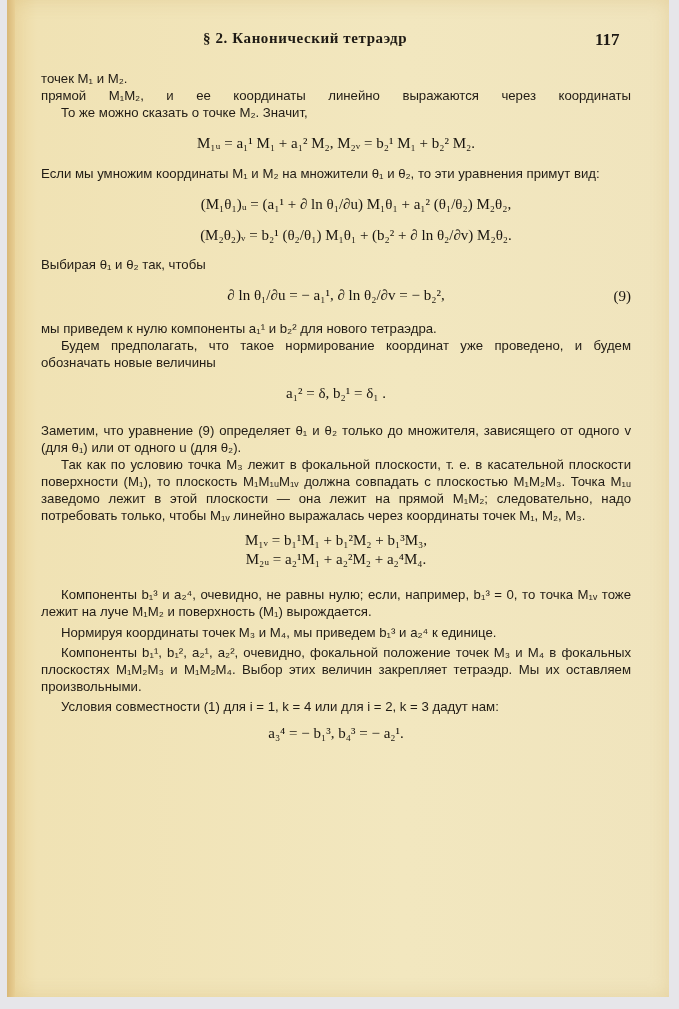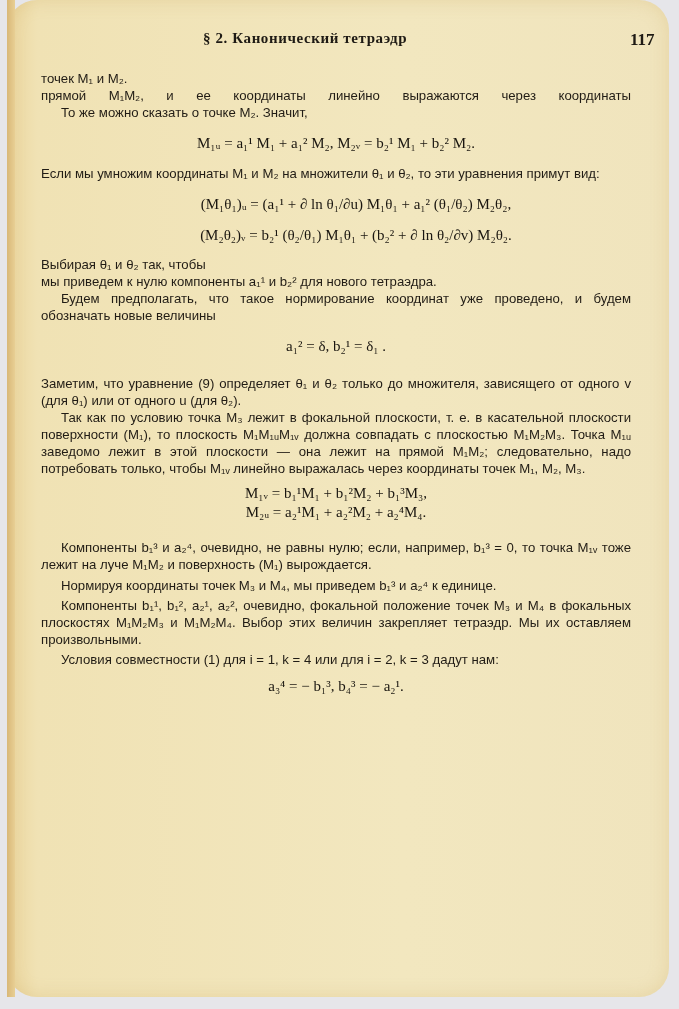--- a/index.html
+++ b/index.html
@@ -5,38 +5,37 @@
   html, body { margin:0; padding:0; }
   body {
     width:679px; height:1009px; overflow:hidden;
     background:#e6e6ea;
     font-family:"DejaVu Serif", serif;
   }
   .page {
     position:absolute; left:7px; top:0; width:662px; height:997px;
     background:linear-gradient(90deg,#e4c98a 0px,#ecd8a2 6px,#f0e2b4 30px,#f2e7bf 60%,#f0e4bd 100%);
     box-shadow: inset 0 0 18px rgba(200,160,80,0.25);
-    border-radius: 30px;
   }
   .page::before {
     content:""; position:absolute; left:0; top:0; bottom:0; width:8px;
     background:linear-gradient(90deg,#d9b878,#e8cf94);
   }
   .header {
     position:absolute; top:30px; left:0; width:100%; height:24px;
   }
   .header .title {
     position:absolute; left:196px; top:0;
     font-family:"Liberation Serif", serif; font-weight:bold;
     font-size:15px; letter-spacing:0.6px; color:#1e1a14;
   }
   .header .pnum {
     position:absolute; left:588px; top:0;
     font-family:"Liberation Serif", serif; font-weight:bold;
-    font-size:17px; color:#1e1a14;margin-left:35px;
+    font-size:17px; color:#1e1a14;
   }
   .body {
     position:absolute; left:34px; top:70px; width:590px;
     font-family:"Liberation Sans", sans-serif; font-size:13.2px;
     color:#211c15; line-height:17px;
   }
   .p { text-align:justify; margin:0; }
   .p.ind { text-indent:20px; }
   .eq {
     font-family:"Liberation Serif", serif; font-size:15px;
@@ -62,20 +61,24 @@
 
     <p class="eq" style="margin:14px 0 13px">M₁ᵤ = a₁¹ M₁ + a₁² M₂,   M₂ᵥ = b₂¹ M₁ + b₂² M₂.</p>
 
     <p class="p">Если мы умножим координаты M₁ и M₂ на множители θ₁ и θ₂, то эти уравнения примут вид:</p>
 
     <p class="eq" style="margin:14px 0 4px 40px">(M₁θ₁)ᵤ = (a₁¹ + ∂ ln θ₁/∂u) M₁θ₁ + a₁² (θ₁/θ₂) M₂θ₂,</p>
     <p class="eq" style="margin:14px 0 12px 40px">(M₂θ₂)ᵥ = b₂¹ (θ₂/θ₁) M₁θ₁ + (b₂² + ∂ ln θ₂/∂v) M₂θ₂.</p>
 
     <p class="p">Выбирая θ₁ и θ₂ так, чтобы</p>
 
+    <div class="eq" style="margin:14px 0 16px">
+      <span>∂ ln θ₁/∂u = − a₁¹,   ∂ ln θ₂/∂v = − b₂²,</span>
+      <span class="num">(9)</span>
+    </div>
 
     <p class="p">мы приведем к нулю компоненты a₁¹ и b₂² для нового тетраэдра.</p>
     <p class="p ind">Будем предполагать, что такое нормирование координат уже проведено, и будем обозначать новые величины</p>
 
     <p class="eq" style="margin:14px 0 20px">a₁² = δ,   b₂¹ = δ₁ .</p>
 
     <p class="p">Заметим, что уравнение (9) определяет θ₁ и θ₂ только до множителя, зависящего от одного v (для θ₁) или от одного u (для θ₂).</p>
     <p class="p ind">Так как по условию точка M₃ лежит в фокальной плоскости, т. е. в касательной плоскости поверхности (M₁), то плоскость M₁M₁ᵤM₁ᵥ должна совпадать с плоскостью M₁M₂M₃. Точка M₁ᵤ заведомо лежит в этой плоскости — она лежит на прямой M₁M₂; следовательно, надо потребовать только, чтобы M₁ᵥ линейно выражалась через координаты точек M₁, M₂, M₃.</p>
 
     <p class="eq" style="margin:8px 0 2px">M₁ᵥ = b₁¹M₁ + b₁²M₂ + b₁³M₃,</p>

